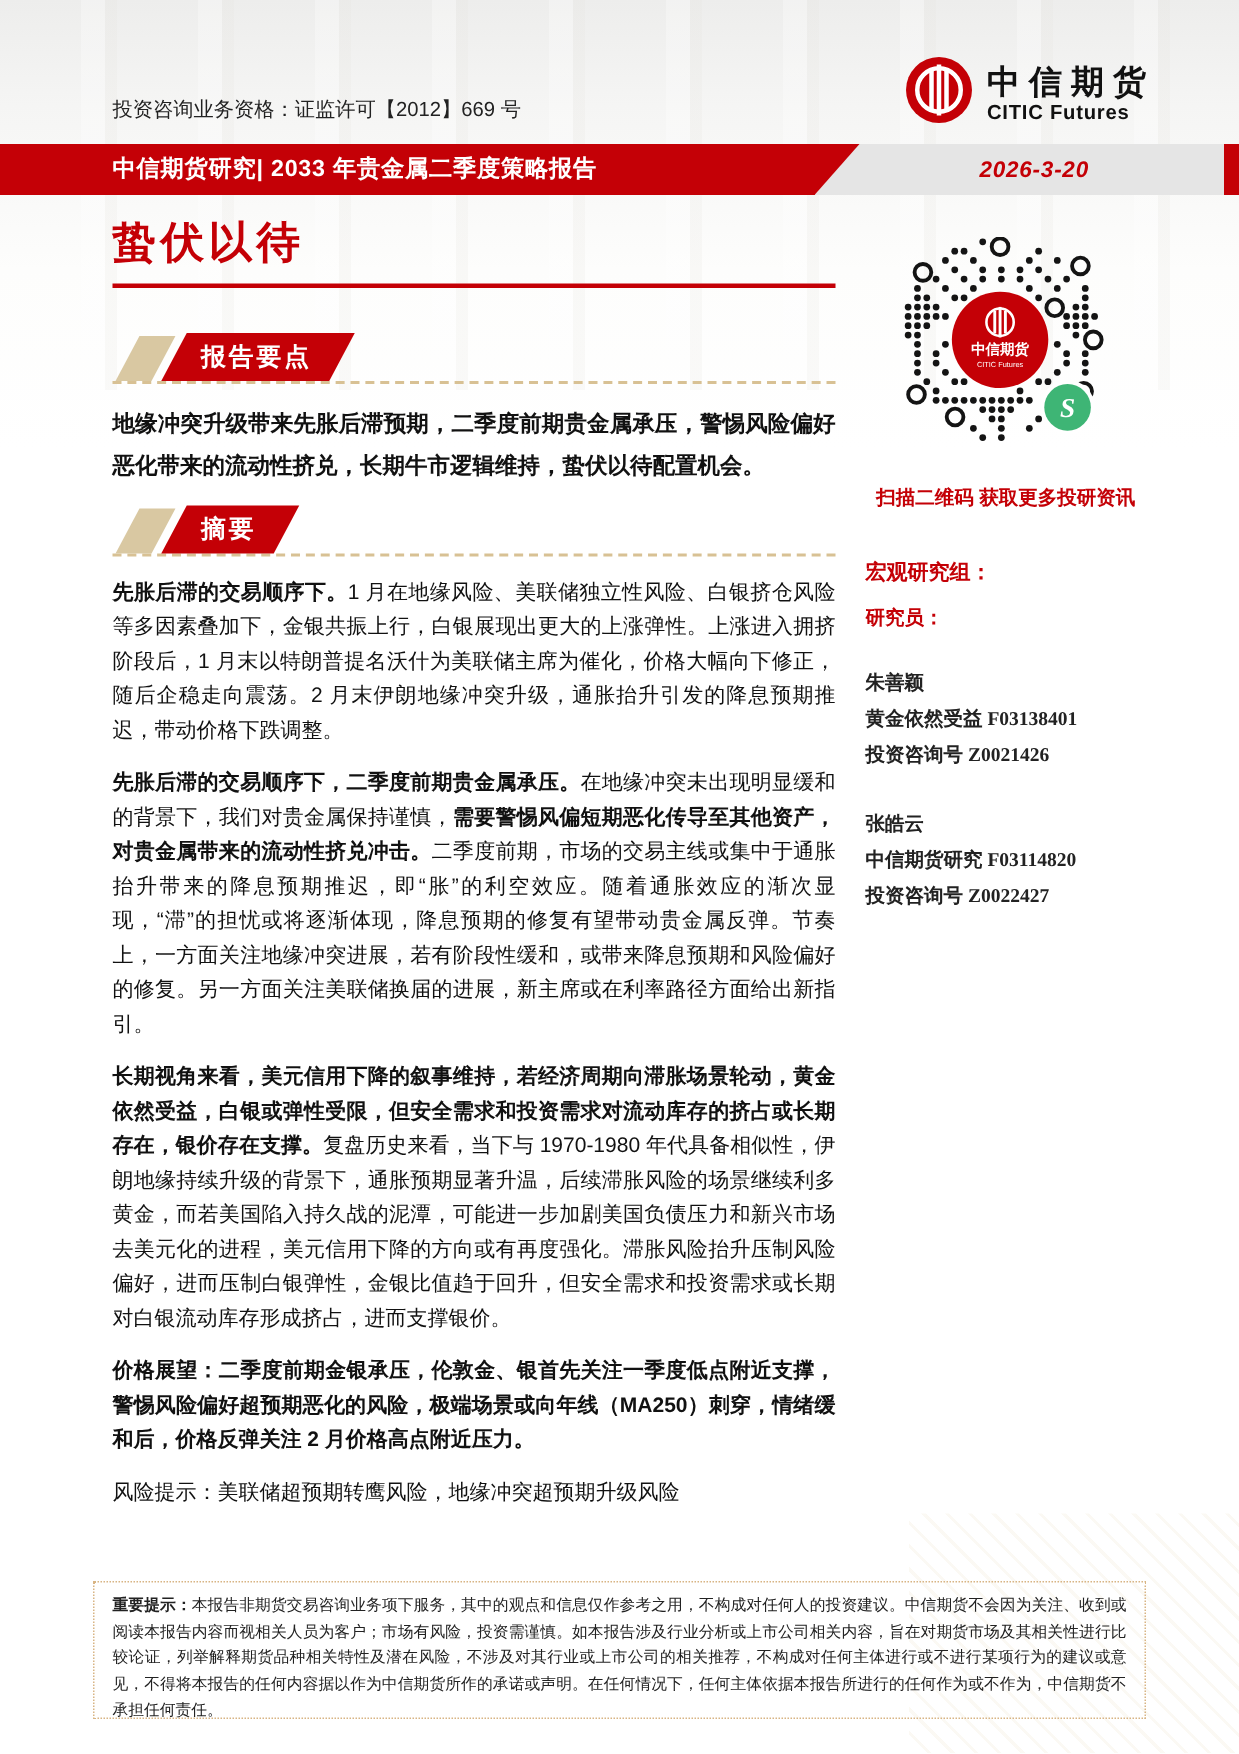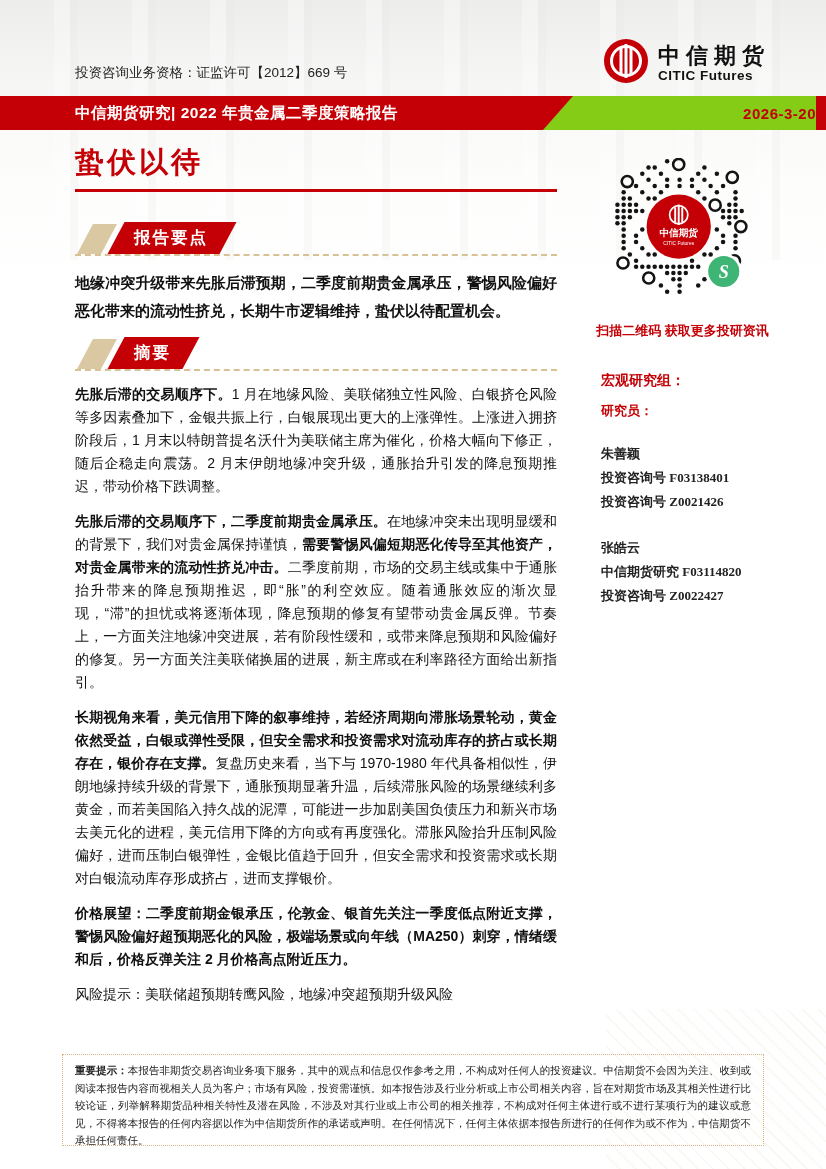--- a/index.html
+++ b/index.html
@@ -21,26 +21,26 @@
   .top-header { position:relative; height:96px; box-sizing:border-box;
     display:flex; justify-content:space-between; align-items:flex-end; padding:18px 56px 8px 75px; }
   .qualification { font-size:13.5px; color:#222; padding-bottom:6px; }
   .logo { display:flex; align-items:center; gap:9px; }
   .logo-text .cn { font-size:22px; font-weight:bold; color:#111; letter-spacing:6px; line-height:24px; }
   .logo-text .en { font-size:13.5px; font-weight:bold; color:#111; letter-spacing:.5px; line-height:15px; }
   
   .banner { position:relative; height:34px; background:#c40006; }
   .banner-label { position:absolute; left:75px; top:50%; transform:translateY(-50%);
     color:#fff; font-weight:bold; font-size:15.5px; letter-spacing:.5px; white-space:nowrap; }
-  .banner-beige { position:absolute; top:0; bottom:0; left:543px; right:10px; background:#84cc16;
+  .banner-beige { position:absolute; top:0; bottom:0; left:543px; right:10px; background:#e5e5e5;
     clip-path:polygon(30px 0,100% 0,100% 100%,0 100%);
-    display:flex; align-items:center; justify-content:flex-end; }
+    display:flex; align-items:center; justify-content:center;font-style:italic; }
   .banner-date { color:#c40006; font-weight:bold; font-size:15px; letter-spacing:.5px; margin-left:20px; }
   
-  .content { position:relative; display:flex; padding:0 56px 0 75px; box-sizing:border-box;gap:24px; }
+  .content { position:relative; display:flex; padding:0 56px 0 75px; box-sizing:border-box; }
   .main { width:482px; }
   .side { flex:1; margin-left:14px; }
   
   .report-title { margin-top:15px; font-size:29px; font-weight:bold; color:#c40006; letter-spacing:3px; line-height:34px; }
   .title-rule { height:3px; background:#c40006; margin-top:10px; }
   
   .section-head { display:flex; align-items:flex-end; margin-top:30px;
     border-bottom:2px dashed #d8c194; padding-bottom:0; height:32px; }
   .section-head.second { margin-top:12px; }
   .badge-tan { width:24px; height:30px; background:#d9c8a2; transform:skewX(-28deg); margin-left:10px; }
@@ -87,21 +87,21 @@
         </svg>
       </span>
       <span class="logo-text">
         <div class="cn">中信期货</div>
         <div class="en">CITIC Futures</div>
       </span>
     </div>
   </div>
 
   <div class="banner">
-    <div class="banner-label">中信期货研究| 2022 年贵金属二季度策略报告</div>
+    <div class="banner-label">中信期货研究| 2033 年贵金属二季度策略报告</div>
     <div class="banner-beige">
       <span class="banner-date">2026-3-20</span>
     </div>
   </div>
 
   <div class="content">
     <div class="main">
       <div class="report-title">蛰伏以待</div>
       <div class="title-rule"></div>
 
@@ -252,21 +252,21 @@
             <text x="108" y="112" text-anchor="middle" fill="#ffffff" font-size="17" font-weight="bold" font-family="Liberation Serif, serif" font-style="italic">S</text>
           </svg>
         <div class="qr-caption">扫描二维码 获取更多投研资讯</div>
       </div>
       <div class="team">
         <div class="team-group">宏观研究组：</div>
         <div class="team-role">研究员：</div>
         <div>
             <div class="member">
               <div>朱善颖</div>
-              <div>投资咨询号 F03138401</div>
+              <div>黄金依然受益 F03138401</div>
               <div>投资咨询号 Z0021426</div>
             </div>
             <div class="member">
               <div>张皓云</div>
               <div>中信期货研究 F03114820</div>
               <div>投资咨询号 Z0022427</div>
             </div>
           </div>
       </div>
     </div>

